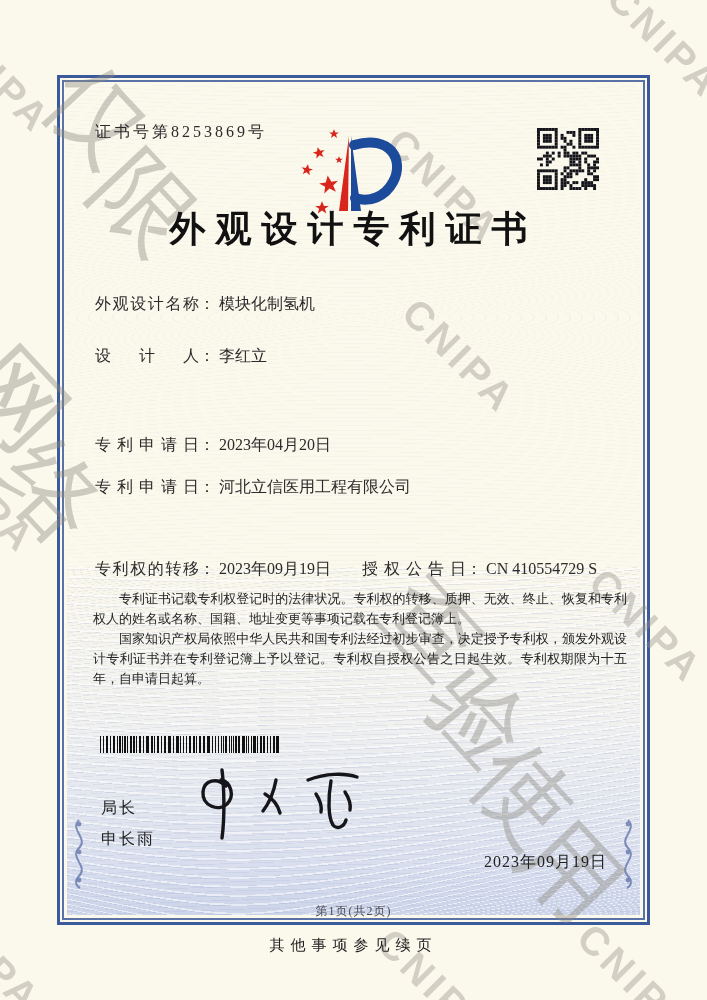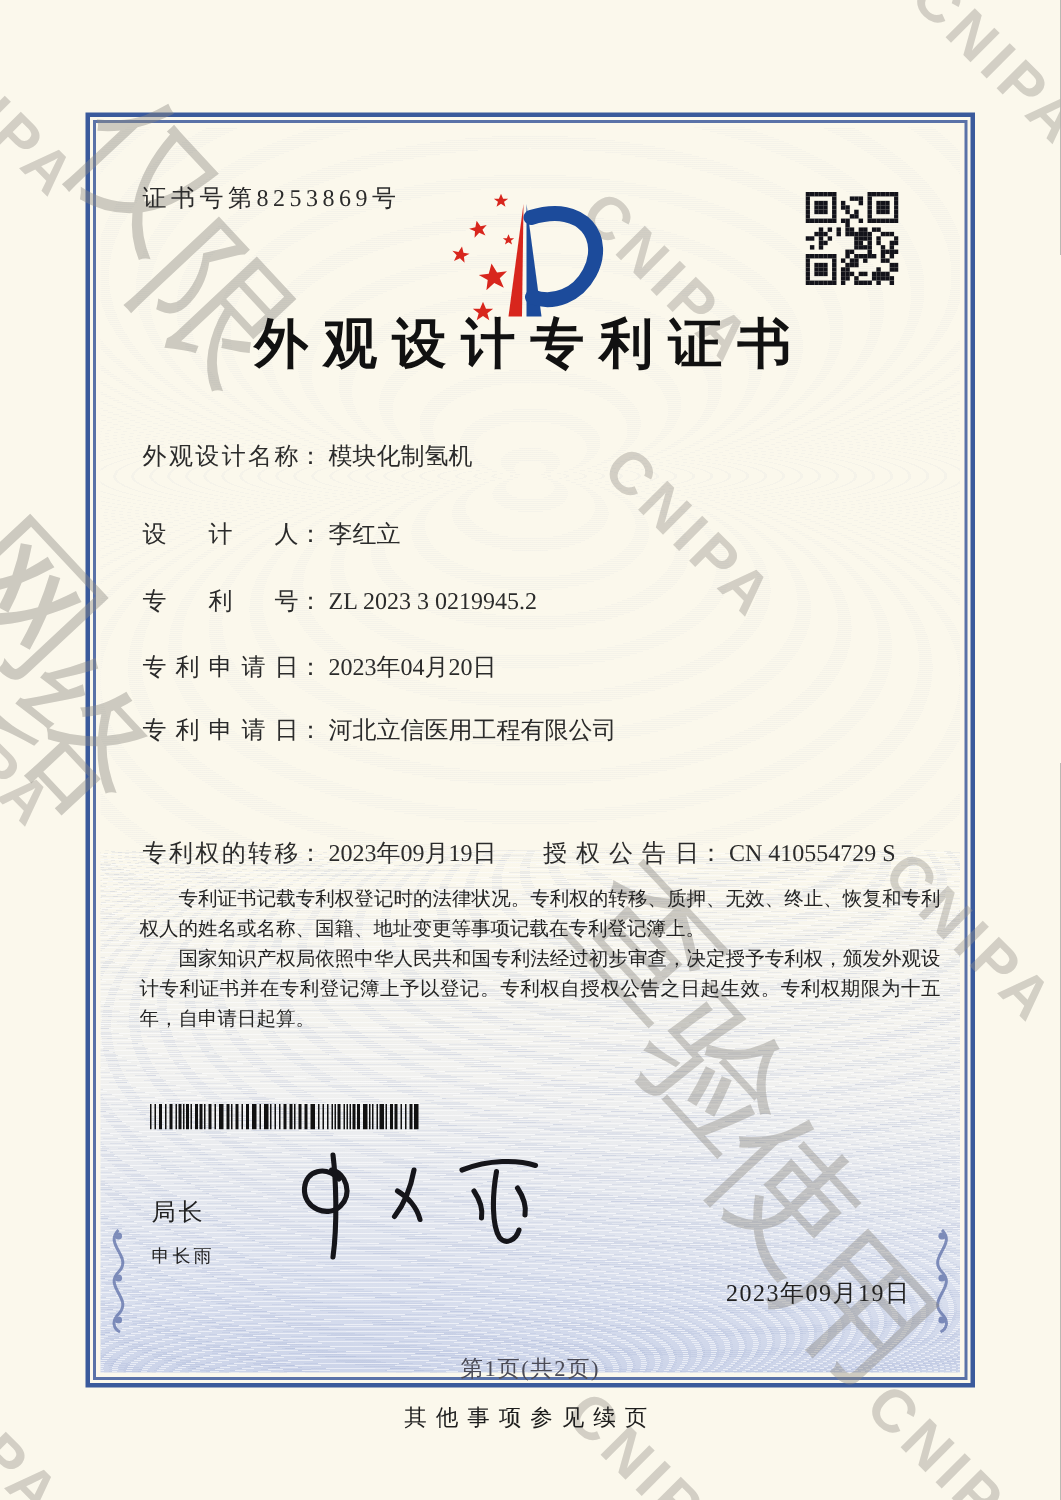--- a/index.html
+++ b/index.html
@@ -30,25 +30,25 @@
          font-size:36px;font-weight:bold;letter-spacing:10px;color:#111;}
   .row{position:absolute;left:35px;font-size:16px;color:#2b2b2b;white-space:nowrap;}
   .lbl{display:inline-block;width:104px;text-align:justify;text-align-last:justify;}
   .val{margin-left:4px;}
   .col2{position:absolute;left:267px;top:0;white-space:nowrap;}
   .paras{position:absolute;left:33px;top:511px;width:534px;font-size:13px;line-height:20px;
          text-align:justify;color:#242424;}
   .paras p{margin:0;text-indent:2em;}
   .barcode{position:absolute;left:40px;top:658px;}
   .sig-title{position:absolute;left:41px;top:720px;font-size:16px;letter-spacing:2px;}
-  .sig-name{position:absolute;left:41px;top:751px;font-size:12px;letter-spacing:2px;}
+  .sig-name{position:absolute;left:41px;top:751px;font-size:16px;letter-spacing:2px;}
   .sig-hand{position:absolute;left:130px;top:686px;}
   .sig-date{position:absolute;left:424px;top:774px;font-size:16px;letter-spacing:1px;}
   .page-info{position:absolute;left:0;top:825px;width:100%;text-align:center;
-             font-size:15px;color:#4a4a55;letter-spacing:1px;}
+             font-size:12px;color:#4a4a55;letter-spacing:1px;}
   .footer-note{position:absolute;left:0;top:936px;width:707px;text-align:center;z-index:3;
                font-size:15px;letter-spacing:6px;color:#1d1d1d;}
   .ornament{position:absolute;opacity:.75;}
 </style>
 </head>
 <body>
 
 <div class="page">
 
   <div class="cert-frame">
@@ -330,23 +330,20 @@
         </svg></div>
 
     <div class="title">外观设计专利证书</div>
 
     <div class="row" style="top:268px">
       <span class="lbl">设计人</span><span>：</span><span class="val">李红立</span>
     </div>
     <div class="row" style="top:216px">
       <span class="lbl">外观设计名称</span><span>：</span><span class="val">模块化制氢机</span>
     </div>
-    <div class="row" style="top:313px">
-      <span class="lbl">专利号</span><span>：</span><span class="val">ZL 2023 3 0219945.2</span>
-    </div>
     <div class="row" style="top:357px">
       <span class="lbl">专利申请日</span><span>：</span><span class="val">2023年04月20日</span>
     </div>
     <div class="row" style="top:399px">
       <span class="lbl">专利申请日</span><span>：</span><span class="val">河北立信医用工程有限公司</span>
     </div>
     <div class="row" style="top:481px">
       <span><span class="lbl">专利权的转移</span><span>：</span><span class="val">2023年09月19日</span></span>
       <span class="col2"><span class="lbl">授权公告日</span><span>：</span><span class="val">CN 410554729 S</span></span>
     </div>

